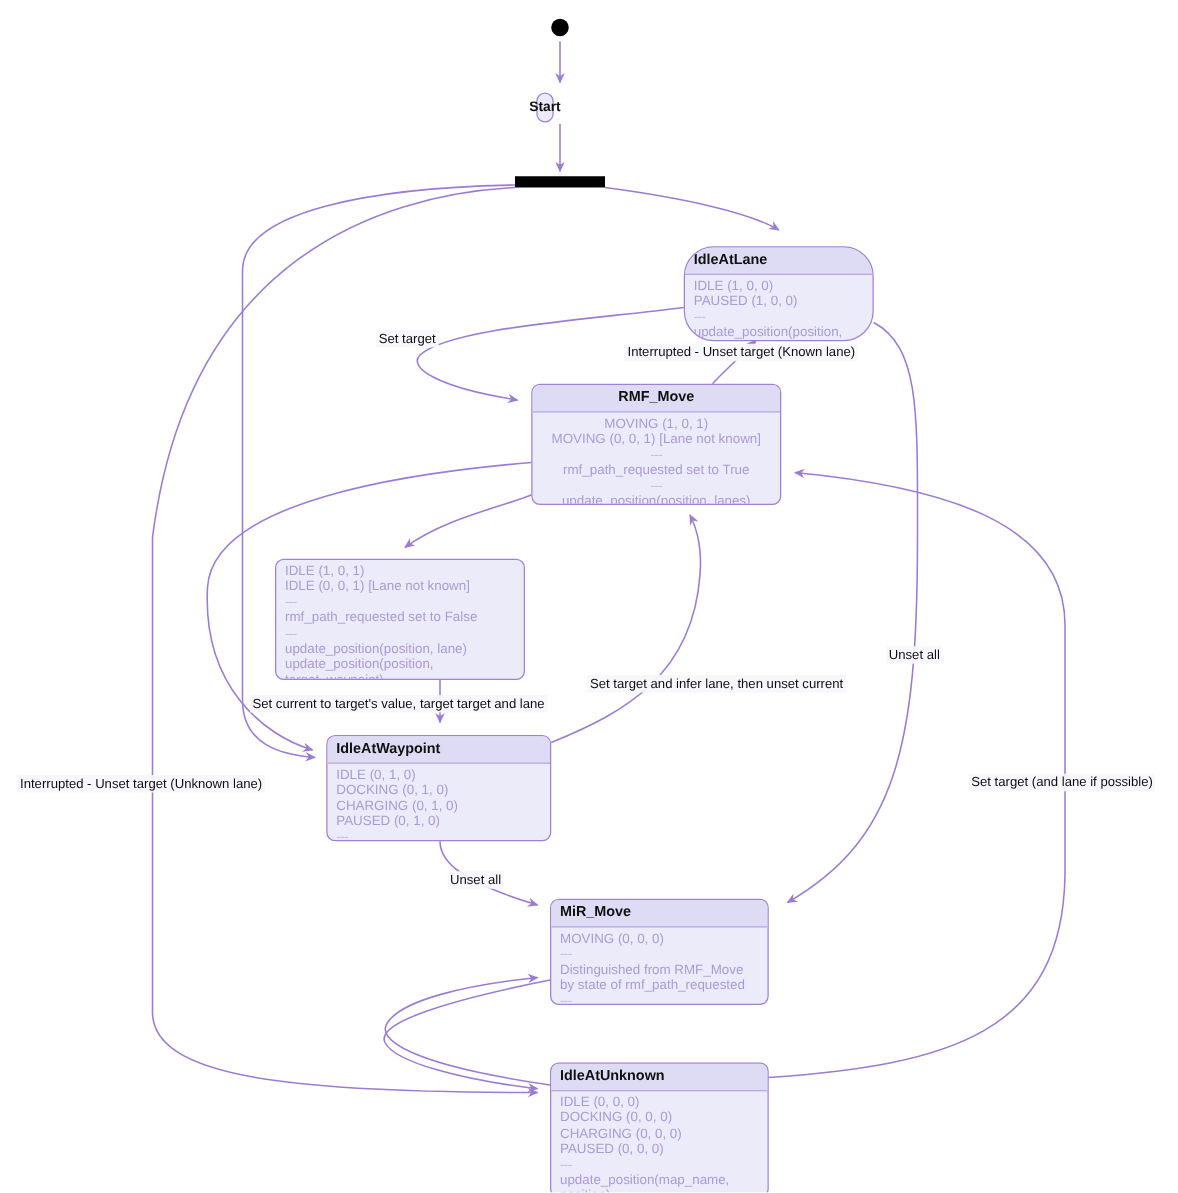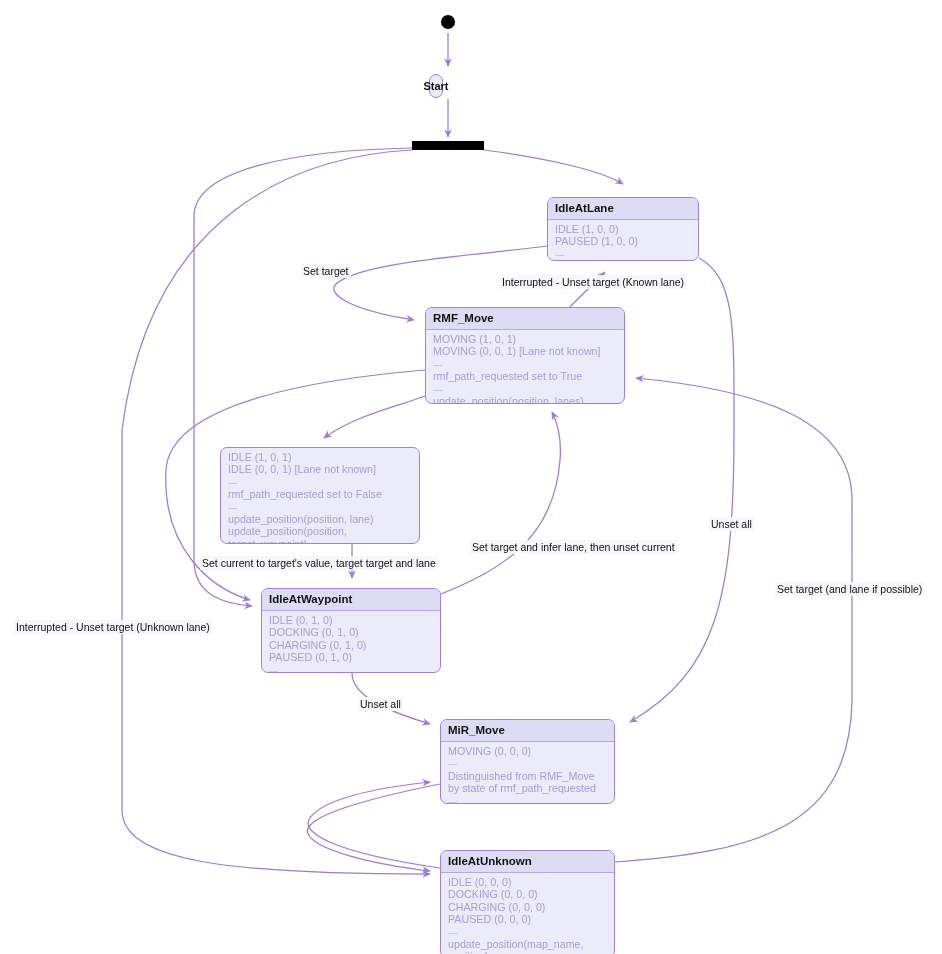--- a/index.html
+++ b/index.html
@@ -69,26 +69,26 @@
   </svg>
 
   <div class="initdot" style="left:441px;top:15px;width:14px;height:14px;"></div>
 
   <div class="startpill" style="left:429px;top:74px;width:14px;height:24px;">
     <span>Start</span>
   </div>
 
   <div class="forkbar" style="left:412px;top:141px;width:72px;height:9px;"></div>
 
-  <div class="node" style="left:547px;top:197px;width:152px;height:64px;">
+  <div class="node" style="left:547px;top:197px;width:152px;height:76px;border-radius:24px;">
     <div class="node-title">IdleAtLane</div>
     <div class="node-body">IDLE (1, 0, 0)<br>PAUSED (1, 0, 0)<br><span class="sep">---</span><br>update_position(position, lanes)</div>
   </div>
 
-  <div class="node" style="left:425px;top:307px;width:200px;height:97px;">
+  <div class="node" style="left:425px;top:307px;width:200px;height:97px;text-align:center;">
     <div class="node-title">RMF_Move</div>
     <div class="node-body">MOVING (1, 0, 1)<br>MOVING (0, 0, 1) [Lane not known]<br><span class="sep">---</span><br>rmf_path_requested set to True<br><span class="sep">---</span><br>update_position(position, lanes)<br>update_position(position, target_waypoint)</div>
   </div>
 
   <div class="node" style="left:220px;top:447px;width:200px;height:97px;">
     <div class="node-body">IDLE (1, 0, 1)<br>IDLE (0, 0, 1) [Lane not known]<br><span class="sep">---</span><br>rmf_path_requested set to False<br><span class="sep">---</span><br>update_position(position, lane)<br>update_position(position, target_waypoint)</div>
   </div>
 
   <div class="node" style="left:261px;top:588px;width:180px;height:85px;">
     <div class="node-title">IdleAtWaypoint</div>
@@ -104,16 +104,16 @@
     <div class="node-title">IdleAtUnknown</div>
     <div class="node-body">IDLE (0, 0, 0)<br>DOCKING (0, 0, 0)<br>CHARGING (0, 0, 0)<br>PAUSED (0, 0, 0)<br><span class="sep">---</span><br>update_position(map_name, position)</div>
   </div>
 
   <div class="elabel" style="left:301px;top:264px;">Set target</div>
   <div class="elabel" style="left:500px;top:275px;">Interrupted - Unset target (Known lane)</div>
   <div class="elabel" style="left:200px;top:556px;">Set current to target's value, target target and lane</div>
   <div class="elabel" style="left:470px;top:540px;">Set target and infer lane, then unset current</div>
   <div class="elabel" style="left:709px;top:517px;">Unset all</div>
   <div class="elabel" style="left:14px;top:620px;">Interrupted - Unset target (Unknown lane)</div>
-  <div class="elabel" style="left:775px;top:582px;">Set target (and lane if possible)</div>
+  <div class="elabel" style="left:775px;top:619px;">Set target (and lane if possible)</div>
   <div class="elabel" style="left:358px;top:697px;">Unset all</div>
 
 </div>
 
 </body></html>

